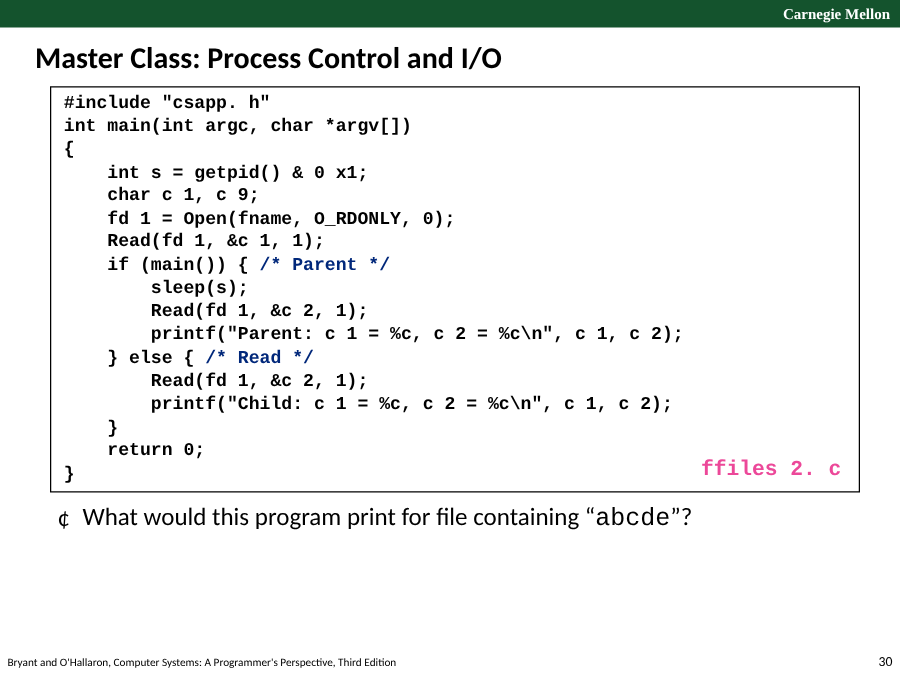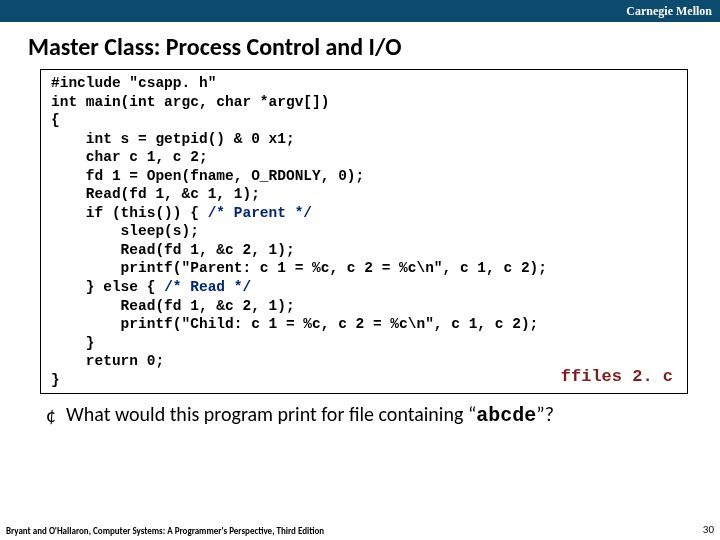--- a/index.html
+++ b/index.html
@@ -5,21 +5,21 @@
   * { margin: 0; padding: 0; box-sizing: border-box; }
   body {
     width: 720px;
     height: 540px;
     background: #fff;
     font-family: Calibri, Arial, sans-serif;
     position: relative;
     overflow: hidden;
   }
   .header-bar {
-    background: #0c4a6e;
+    background: #14532d;
     height: 22px;
     display: flex;
     justify-content: flex-end;
     align-items: center;
     padding-right: 8px;
   }
   .header-bar span {
     color: #fff;
     font-weight: bold;
     font-size: 12px;
@@ -48,52 +48,50 @@
     color: #000;
   }
   .comment { color: #00277a; }
   .filename {
     position: absolute;
     right: 14px;
     bottom: 6px;
     font-family: "Courier New", monospace;
     font-weight: bold;
     font-size: 17px;
-    color: #7f1d1d;
+    color: #ec4899;
   }
   .bullet-row {
     margin: 4px 28px 0 46px;
     display: flex;
     align-items: center;
   }
   .bullet-marker {
     font-size: 20px;
     margin-right: 10px;
   }
   .bullet-text {
     font-size: 20px;
     color: #000;
   }
   .mono-inline {
     font-family: "Courier New", monospace;
-    font-weight: bold;
   }
   .footer {
     position: absolute;
     bottom: 4px;
     left: 6px;
     right: 6px;
     display: flex;
     justify-content: space-between;
     align-items: flex-end;
   }
   .footer-left {
     font-size: 9px;
     color: #000;
-    font-weight: bold;
   }
   .footer-right {
     font-size: 11px;
     font-weight: normal;
     color: #000;
     margin-top: 30px;
   }
 </style>
 </head>
 <body>
@@ -102,24 +100,24 @@
   <span>Carnegie Mellon</span>
 </div>
 
 <h1 class="slide-title">Master Class: Process Control and I/O</h1>
 
 <div class="code-box">
 <pre>#include "csapp. h"</pre>
 <pre>int main(int argc, char *argv[])</pre>
 <pre>{</pre>
 <pre>    int s = getpid() &amp; 0 x1;</pre>
-<pre>    char c 1, c 2;</pre>
+<pre>    char c 1, c 9;</pre>
 <pre>    fd 1 = Open(fname, O_RDONLY, 0);</pre>
 <pre>    Read(fd 1, &amp;c 1, 1);</pre>
-<pre><span>    if (this()) { </span><span class="comment">/* Parent */</span></pre>
+<pre><span>    if (main()) { </span><span class="comment">/* Parent */</span></pre>
 <pre>        sleep(s);</pre>
 <pre>        Read(fd 1, &amp;c 2, 1);</pre>
 <pre>        printf("Parent: c 1 = %c, c 2 = %c\n", c 1, c 2);</pre>
 <pre><span>    } else { </span><span class="comment">/* Read */</span></pre>
 <pre>        Read(fd 1, &amp;c 2, 1);</pre>
 <pre>        printf("Child: c 1 = %c, c 2 = %c\n", c 1, c 2);</pre>
 <pre>    }</pre>
 <pre>    return 0;</pre>
 <pre>}</pre>
 <div class="filename">ffiles 2. c</div>

